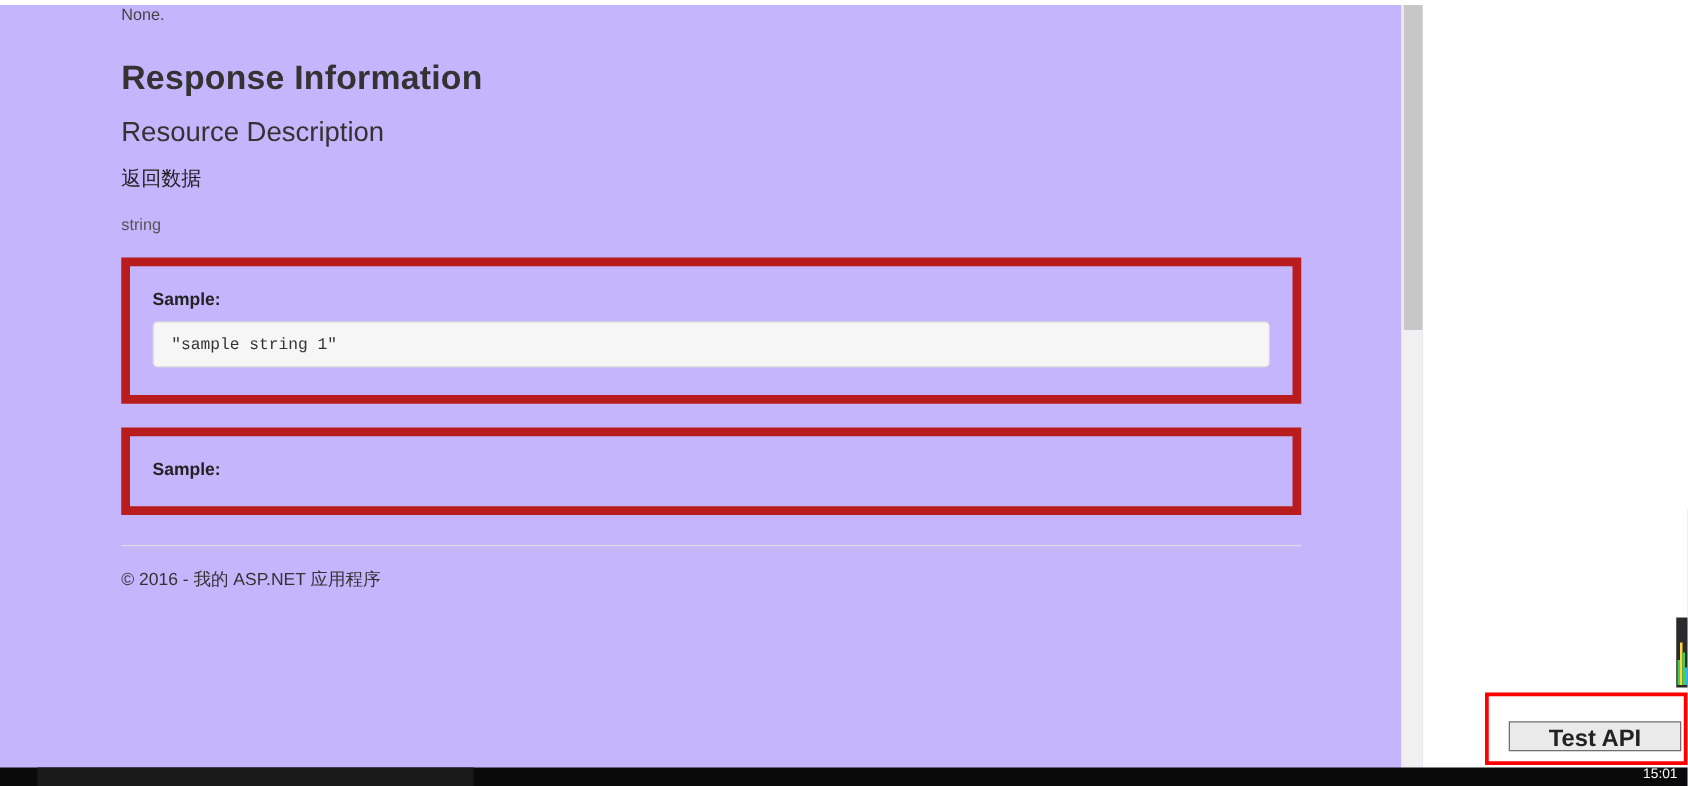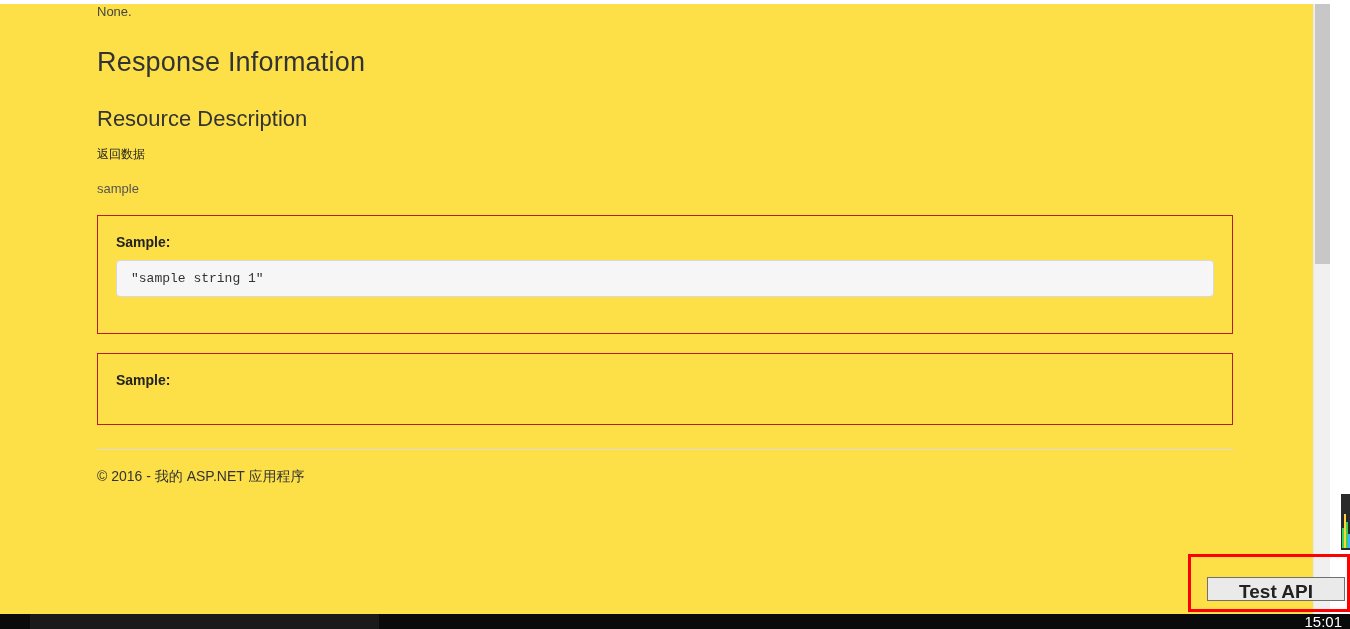--- a/index.html
+++ b/index.html
@@ -1,37 +1,37 @@
 <!DOCTYPE html>
 <html><head>
 <meta charset="utf-8">
 <style>
   * { box-sizing: border-box; margin: 0; padding: 0; }
   html, body { width: 1350px; height: 629px; overflow: hidden; font-family: "Segoe UI", Arial, sans-serif; background: #fff; color: #333; }
-  .page { width: 1330px; height: 614px; background: #fde047; position: relative; }
+  .page { width: 1138px; height: 614px; background: #c4b5fd; position: relative; }
   .content { padding-left: 97px; padding-right: 97px; }
 
   .none-text { font-size: 13px; color: #444; margin-top: 4px; }
-  h2.section-title { font-weight: 400; font-size: 27px; color: #333; margin-top: 28px; letter-spacing: 0.2px; }
-  h3.sub-title { font-weight: 300; font-size: 22px; color: #333; margin-top: 28px; }
-  .desc-cn { font-size: 12px; color: #222; margin-top: 14px; }
+  h2.section-title { font-weight: 700; font-size: 27px; color: #333; margin-top: 28px; letter-spacing: 0.2px; }
+  h3.sub-title { font-weight: 300; font-size: 22px; color: #333; margin-top: 15px; }
+  .desc-cn { font-size: 16px; color: #222; margin-top: 14px; }
   .type-str { font-size: 13px; color: #555; margin-top: 18px; }
 
   .format-block { margin-top: 20px; }
   .format-tab {
     display: inline-block;
     background: #195483;
     color: #fff;
     font-size: 17px;
     padding: 8px 16px 9px 16px;
     border: 1px solid #195483;
   }
   .format-body {
-    border: 1px solid #b91c1c;
-    padding: 18px 18px 36px 18px;
+    border: 7px solid #b91c1c;
+    padding: 18px 18px 22px 18px;
     margin-top: -1px;
   }
   .sample-label { font-weight: bold; font-size: 14px; color: #222; }
   .code-box {
     margin-top: 10px;
     border: 1px solid #d9d9d9;
     background: #f6f6f6;
     border-radius: 4px;
     padding: 10px 14px;
     font-family: Consolas, "Courier New", monospace;
@@ -55,21 +55,21 @@
   }
 
   
   .taskbar {
     position: absolute; left: 0; bottom: 0; width: 1350px; height: 15px;
     background: #0a0a0a;
   }
   .taskbar .seg { position: absolute; top: 0; height: 15px; background: #1a1a1a; }
   .taskbar .seg1 { left: 30px; width: 349px; }
   .taskbar .clock {
-    position: absolute; right: 8px; top: -1px; color: #fff; font-size: 15px;
+    position: absolute; right: 8px; top: -1px; color: #fff; font-size: 11px;
     font-family: "Segoe UI", Arial, sans-serif;
   }
 
   
   .annotation-box {
     position: absolute;
     left: 1188px; top: 554px;
     width: 162px; height: 58px;
     border: 3px solid #ff0000;
     pointer-events: none;
@@ -105,21 +105,21 @@
 
 <div class="page">
   <div class="content">
 
     <div class="none-text">None.</div>
 
     <h2 class="section-title">Response Information</h2>
 
     <h3 class="sub-title">Resource Description</h3>
     <div class="desc-cn">返回数据</div>
-    <div class="type-str">sample</div>
+    <div class="type-str">string</div>
 
 
     <div class="format-block">
       <div class="format-body">
         <div class="sample-label">Sample:</div>
         <div class="code-box">"sample string 1"</div>
       </div>
     </div>
 
     <div class="format-block">

